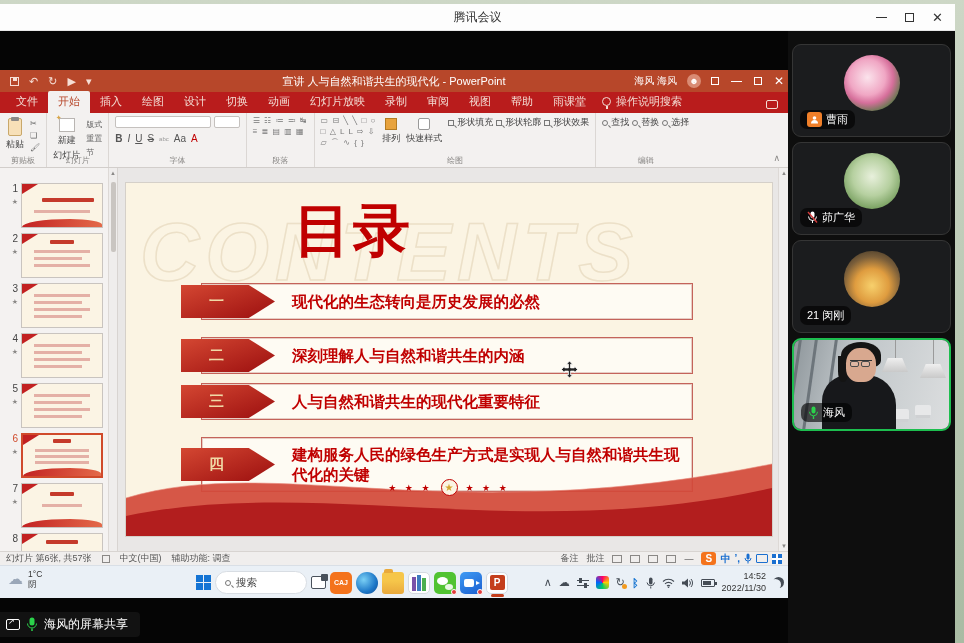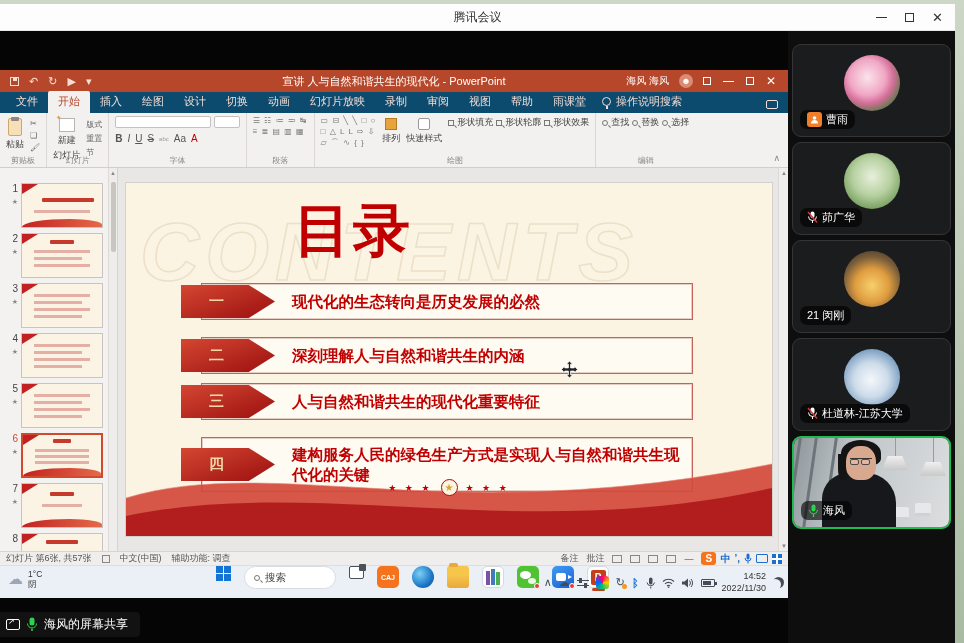--- a/index.html
+++ b/index.html
@@ -16,28 +16,28 @@
 
 .mbody{flex:1;display:flex;background:#050505;}
 .stage{width:788px;position:relative;background:#050505;}
 
 .ppt{position:absolute;left:0;top:39px;width:788px;height:495px;background:#f3f1f0;}
 .ptb{height:22px;background:#b7472a;display:flex;align-items:center;color:#fff;position:relative;font-size:11px;}
 .qat{display:flex;gap:10px;align-items:center;padding-left:10px;font-size:11px;color:#f6ded5;}
 .sv{width:9px;height:9px;border:1px solid #f6ded5;position:relative;display:inline-block;}
 .sv:after{content:"";position:absolute;left:2px;top:0;width:4px;height:3px;background:#f6ded5;}
 .ptitle{position:absolute;left:0;right:0;text-align:center;font-size:11px;color:#fff;pointer-events:none;}
-.pright{margin-left:auto;display:flex;align-items:center;gap:10px;padding-right:12px;font-size:10px;}
+.pright{margin-left:auto;display:flex;align-items:center;gap:10px;padding-right:4px;font-size:10px;}
 .avac{width:14px;height:14px;border-radius:50%;background:#d98b74;color:#fff;font-size:9px;display:flex;align-items:center;justify-content:center;}
 .pwc{display:flex;gap:12px;align-items:center;}
 .pwc .ic-min{background:#fff;}
 .pwc .ic-max{border-color:#fff;width:8px;height:8px;}
 .pwc .ic-x{color:#fff;font-size:12px;}
 
-.tabs{height:21px;background:#0c4a6e;display:flex;align-items:flex-end;padding-left:6px;position:relative;}
+.tabs{height:21px;background:#b91c1c;display:flex;align-items:flex-end;padding-left:6px;position:relative;}
 .tab{color:#f3ddd4;font-size:11px;padding:3px 10px 4px;cursor:default;}
 .tab.active{background:#f3f1f0;color:#b7472a;border-radius:2px 2px 0 0;}
 .tellme{display:flex;align-items:center;gap:5px;color:#f3ddd4;font-size:11px;margin-left:6px;padding-bottom:4px;}
 .bulb{width:9px;height:9px;border:1px solid #f3ddd4;border-radius:50%;position:relative;}
 .bulb:after{content:"";position:absolute;left:2.5px;top:8px;width:2px;height:3px;background:#f3ddd4;}
 .cmt{position:absolute;right:10px;bottom:4px;width:12px;height:9px;border:1px solid #f3ddd4;border-radius:2px;}
 
 .ribbon{height:55px;background:#f3f1f0;border-bottom:1px solid #d2cecb;display:flex;font-size:9px;color:#444;}
 .grp{position:relative;border-right:1px solid #dbd7d4;padding:3px 6px 11px;display:flex;gap:6px;align-items:flex-start;}
 .glabel{position:absolute;bottom:1px;left:0;right:0;text-align:center;color:#8a8886;font-size:8px;}
@@ -110,21 +110,21 @@
 .sogou{display:flex;align-items:center;gap:4px;}
 .sg-s{width:15px;height:13px;background:#f4731c;color:#fff;border-radius:3px;font-weight:bold;font-size:10px;display:flex;align-items:center;justify-content:center;}
 .sg-i{color:#1a6fd0;font-size:10px;font-weight:bold;}
 .sg-kb{width:12px;height:9px;border:1px solid #1a6fd0;border-radius:1px;display:inline-block;}
 .sg-grid{width:10px;height:10px;display:inline-block;background:conic-gradient(#1a6fd0 0 25%,#fff 0 0) ,#1a6fd0;background:linear-gradient(#fff,#fff) center/2px 10px no-repeat,linear-gradient(#fff,#fff) center/10px 2px no-repeat,#1a6fd0;}
 
 .tbar{position:absolute;left:0;top:534px;width:788px;height:33px;background:#eaf0f6;border-top:1px solid #d9dfe6;}
 .weather{position:absolute;left:8px;top:3px;display:flex;align-items:center;gap:5px;}
 .weather .cl{color:#9aa7b8;font-size:15px;}
 .weather .wt{display:flex;flex-direction:column;font-size:8.5px;color:#333;line-height:1.2;}
-.tcenter{position:absolute;left:216px;top:0;height:33px;display:flex;align-items:flex-start;gap:13px;}
+.tcenter{position:absolute;left:196px;top:0;height:33px;display:flex;align-items:center;gap:4px;}
 .startb{width:15px;height:15px;display:grid;grid-template-columns:7px 7px;grid-gap:1px;}
 .startb i{background:#1474d4;}
 .srch{width:92px;height:23px;background:#fff;border:1px solid #d8dde3;border-radius:12px;display:flex;align-items:center;gap:5px;padding-left:9px;font-size:10.5px;color:#444;}
 .tview{width:15px;height:13px;border:1.5px solid #49515b;border-radius:2px;position:relative;background:#fff;}
 .tview:after{content:"";position:absolute;right:-3px;top:-3px;width:7px;height:7px;background:#49515b;border-radius:1px;}
 .app{width:22px;height:22px;border-radius:5px;position:relative;display:flex;align-items:center;justify-content:center;}
 .app .dot{position:absolute;right:-1px;bottom:-1px;width:6px;height:6px;border-radius:50%;background:#e43b3b;border:1px solid #fff;}
 .a-caj{background:#f4731c;color:#fff;font-size:7px;font-weight:bold;}
 .a-edge{background:radial-gradient(circle at 35% 35%,#7ad0f5,#1e78c8 60%,#10478c);border-radius:50%;}
 .a-folder{background:linear-gradient(180deg,#f6c64a 40%,#e9a93c);border-radius:3px;}
@@ -614,32 +614,20 @@
             </svg>
             <span class="nm">茆广华</span>
           </span>
       </div>
       <div class="tile">
         <span class="avatar av3"></span>
         <span class="nmtag">
             <span class="nm">21  闵刚</span>
           </span>
       </div>
-      <div class="tile">
-        <span class="avatar av5"></span>
-        <span class="nmtag">
-            <svg width="11" height="13" viewBox="0 0 11 13">
-              <rect x="3.5" y="0.5" width="4" height="6.5" rx="2" fill="#fff"></rect>
-              <path d="M1.5 5.5a4 4 0 0 0 8 0" stroke="#fff" fill="none"></path>
-              <line x1="5.5" y1="9.5" x2="5.5" y2="12" stroke="#fff"></line>
-              <line x1="1" y1="1" x2="10" y2="11.5" stroke="#d43c3c" stroke-width="1.4"></line>
-            </svg>
-            <span class="nm">杜道林-江苏大学</span>
-          </span>
-      </div>
       <div class="tile speaking">
         <div class="scene">
           <span class="mullion m1"></span>
             <span class="mullion m2"></span>
             <span class="mullion m3"></span>
           <span class="lampstem ls1"></span>
             <span class="lamp l1"></span>
           <span class="lampstem ls2"></span>
             <span class="lamp l2"></span>
           <span class="chair c1"></span>

